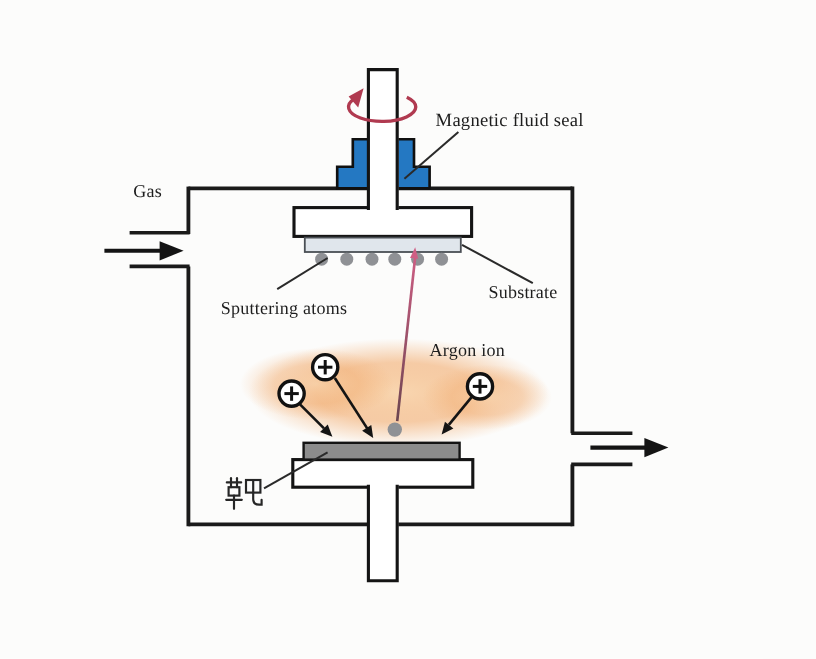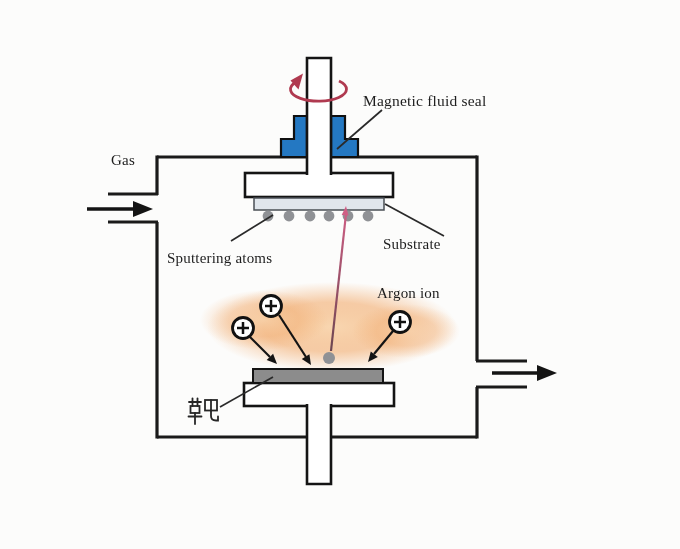--- a/index.html
+++ b/index.html
@@ -154,22 +154,22 @@
       <rect x="17" y="3" width="12" height="10.5"></rect>
       <line x1="23" y1="3" x2="23" y2="13.5"></line>
       <path d="M23 13.5 L23 19 Q23 23.5 28 23.5 L30 23.5 L30 19.5"></path>
     </g>
   </svg>
 
   <div class="lbl" style="left:111px;top:152px">Gas</div>
 
   <div class="lbl big" style="left:363px;top:92px">Magnetic fluid seal</div>
 
-  <div class="lbl" style="left:167px;top:250px">Sputtering atoms</div>
+  <div class="lbl" style="left:184px;top:250px">Sputtering atoms</div>
 
-  <div class="lbl" style="left:383px;top:236px">Substrate</div>
+  <div class="lbl" style="left:407px;top:236px">Substrate</div>
 
-  <div class="lbl" style="left:377px;top:285px">Argon ion</div>
+  <div class="lbl" style="left:358px;top:285px">Argon ion</div>
 
 
   <span class="sr-only">靶</span>
 
 </div>
 
 </body></html>

